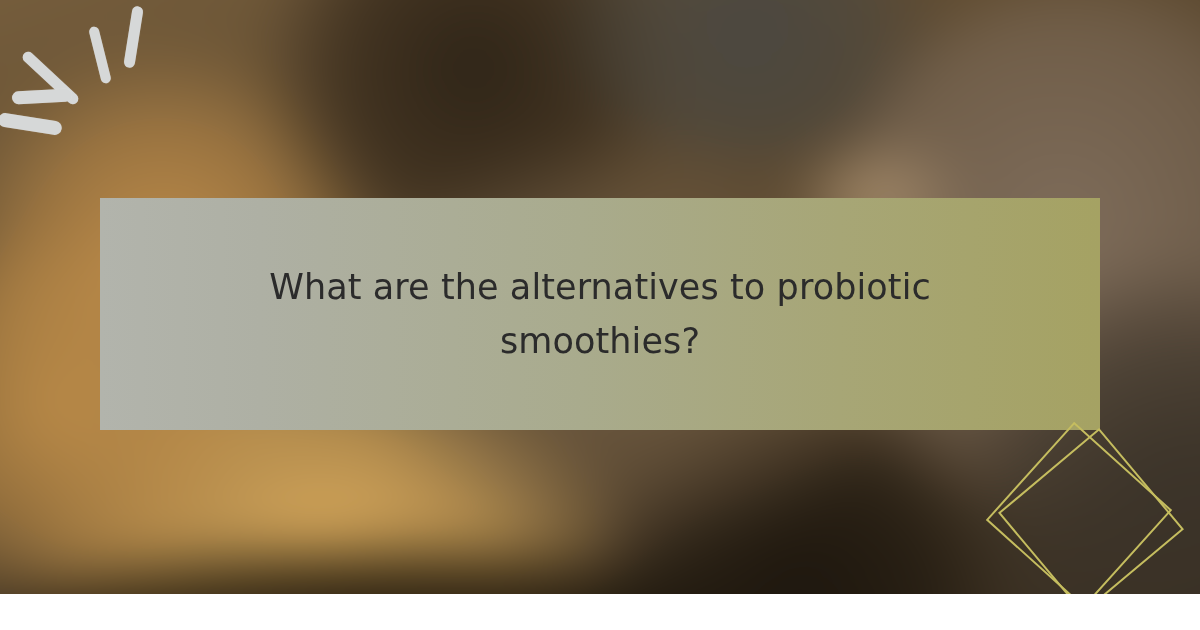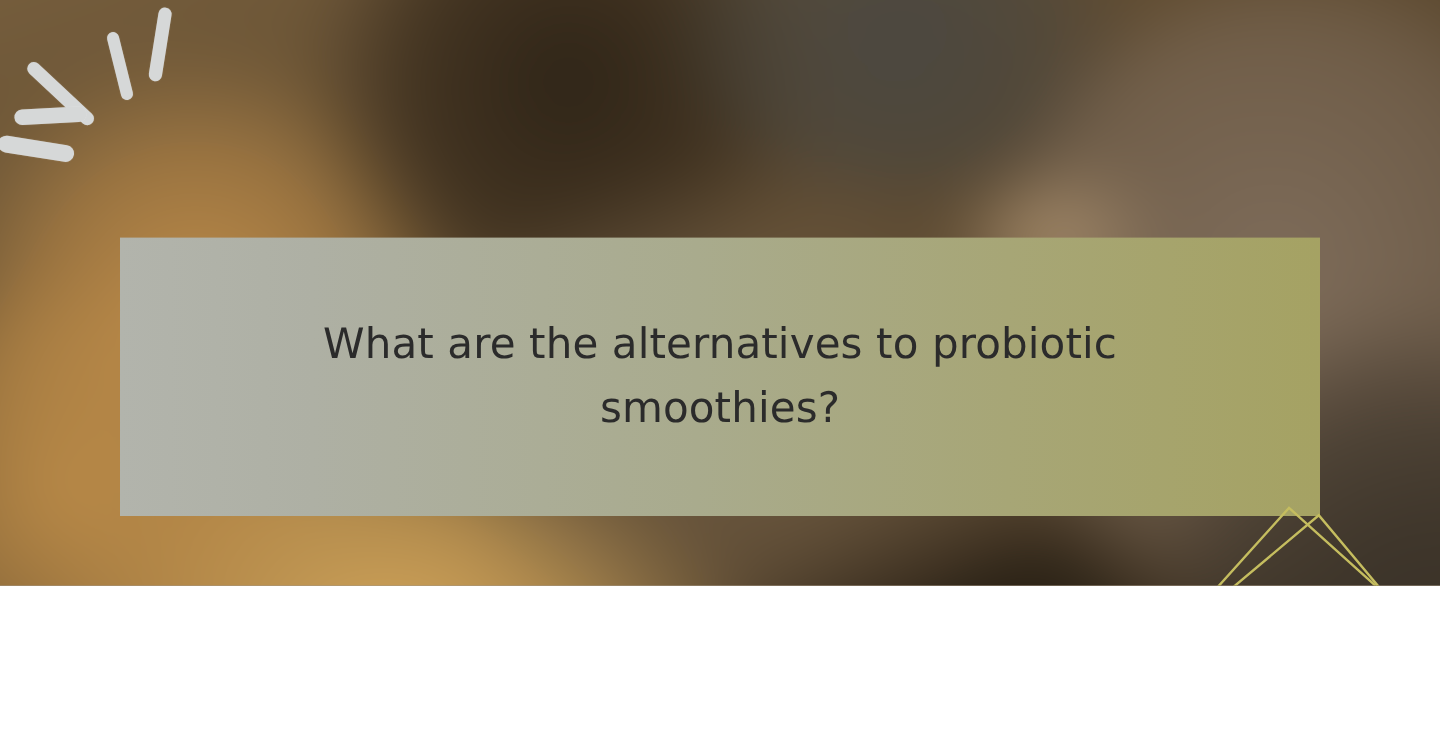--- a/index.html
+++ b/index.html
@@ -7,21 +7,21 @@
   html, body {
     width: 1200px;
     height: 630px;
     overflow: hidden;
     font-family: "Liberation Sans", sans-serif;
   }
 
   #canvas {
     position: relative;
     width: 1200px;
-    height: 488px;
+    height: 594px;
     overflow: hidden;
     background: #6b5436;
   }
 
   
   #bg-photo {
     position: absolute;
     left: -60px;
     top: -60px;
     width: 1320px;

